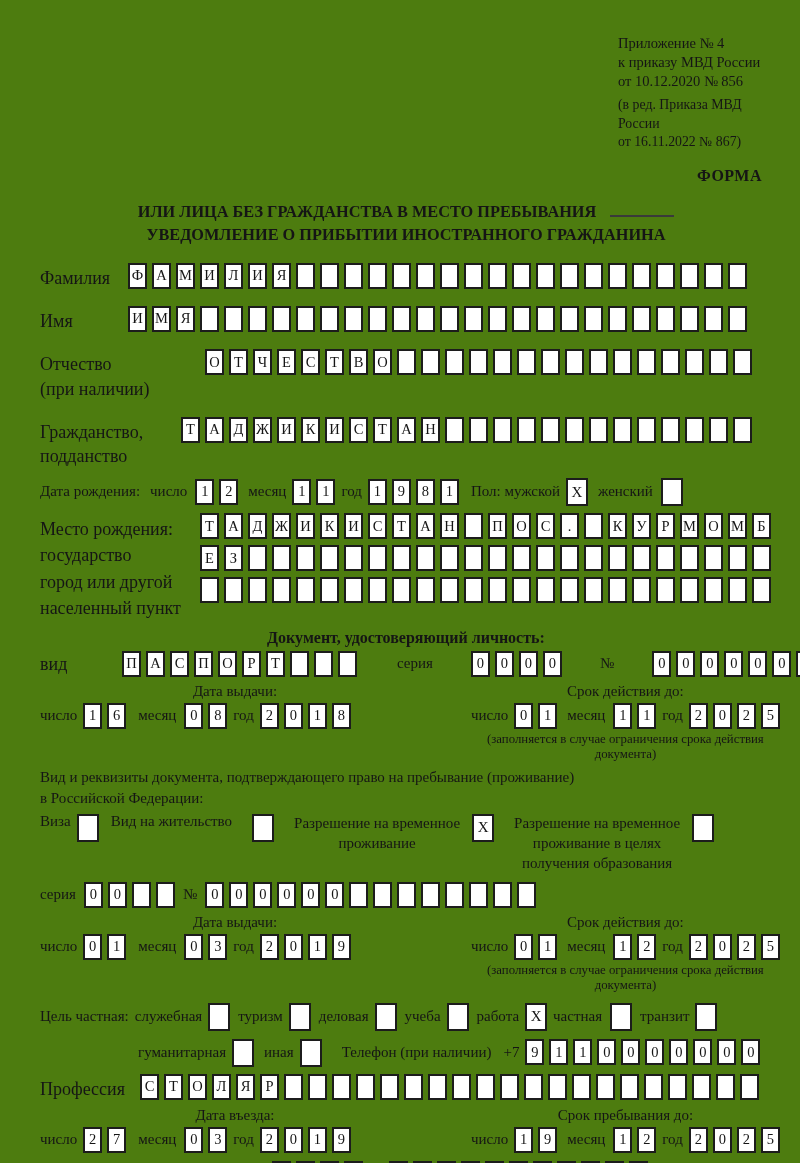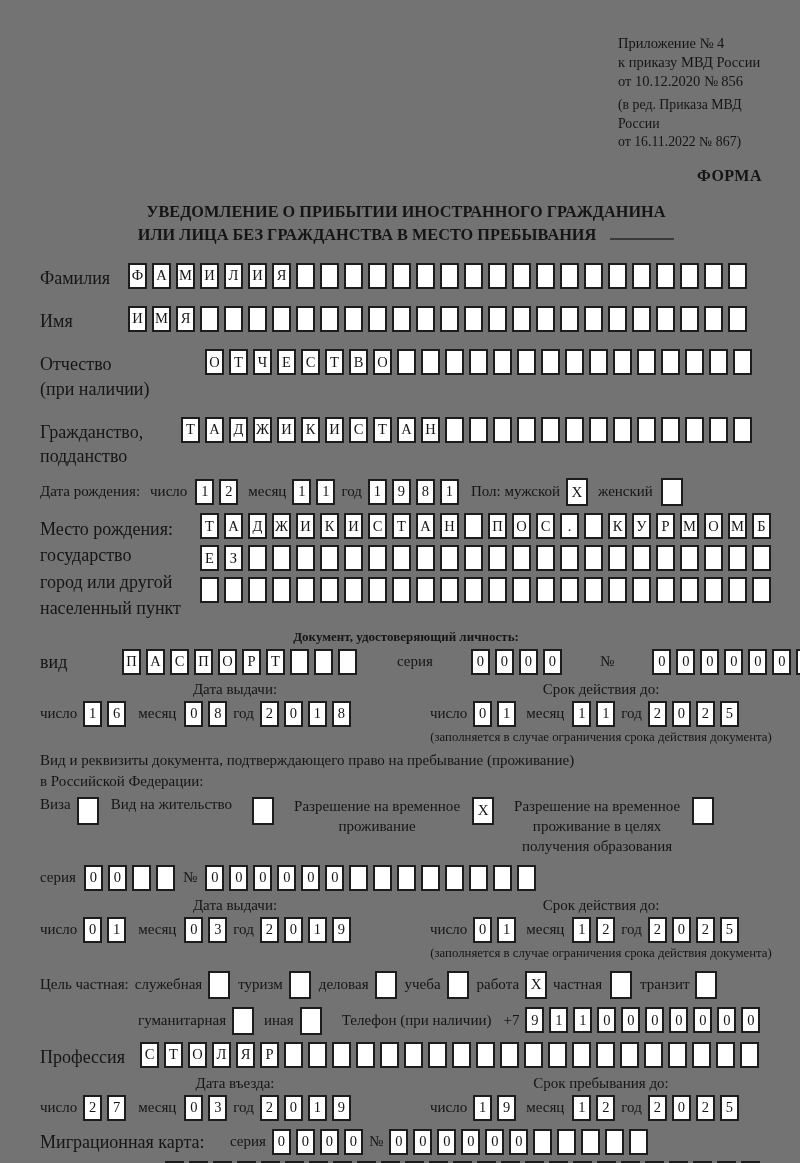--- a/index.html
+++ b/index.html
@@ -1,16 +1,16 @@
 <!DOCTYPE html>
 <html><head>
 <meta charset="utf-8">
 <style>
   html,body{margin:0;padding:0;background:#e8e8e8;}
-  .page{width:800px;height:1163px;box-sizing:border-box;background:#737373;
+  .page{width:800px;height:1163px;box-sizing:border-box;background:#4d7c0f;
         font-family:"Liberation Serif","DejaVu Serif",serif;color:#151515;
         padding:34px 28px 8px 40px;position:relative;overflow:hidden;}
   .hdr{margin-left:578px;font-size:14.5px;line-height:1.32;}
   .hdr-ed{margin-left:578px;font-size:13.8px;line-height:1.32;margin-top:5px;}
   .forma{font-weight:bold;font-size:16px;text-align:right;margin:16px 10px 0 0;letter-spacing:.5px;}
   .title{font-weight:bold;font-size:16.3px;text-align:center;margin-top:16px;line-height:1.4;}
   .blank-line{display:inline-block;width:64px;height:13px;border-bottom:2.5px solid #3a3a3a;margin-left:14px;}
   .sect{font-weight:bold;font-size:15.3px;text-align:center;margin-top:21px;}
   .frow{display:flex;align-items:flex-start;margin-top:16px;}
   .lbl{font-size:18px;line-height:1.35;padding-top:3px;flex:none;}
@@ -19,22 +19,22 @@
   .cells{display:flex;gap:5px;flex:none;}
   .cell{width:19px;height:26px;box-sizing:border-box;border:2px solid #1c1c1c;flex:none;
         display:flex;align-items:center;justify-content:center;font-size:14.5px;background:#fff;}
   .cb{width:22px;height:28px;box-sizing:border-box;border:2px solid #1c1c1c;flex:none;
       display:flex;align-items:center;justify-content:center;font-size:15px;background:#fff;margin-top:1px;}
   .inl{display:flex;align-items:center;}
   .t{font-size:15px;flex:none;}
   .mr6{margin-right:6px;} .mr8{margin-right:8px;} .mr10{margin-right:10px;} .mr12{margin-right:12px;}
   .ml6{margin-left:6px;} .ml12{margin-left:12px;} .ml20{margin-left:20px;}
   .stack{display:flex;flex-direction:column;gap:6px;}
-  .center-b{font-weight:bold;font-size:13px;text-align:center;margin-top:8px;}
-  .datecols{display:flex;margin-top:6px;}
+  .center-b{font-weight:bold;font-size:16px;text-align:center;margin-top:8px;}
+  .datecols{display:flex;margin-top:6px;gap:41px;}
   .dcol-l{width:390px;flex:none;}
   .dcol-r{flex:1;}
   .dhead{font-size:15px;text-align:center;}
   .dline{display:flex;align-items:center;margin-top:3px;}
   .dnote{font-size:12.8px;text-align:center;margin-top:3px;}
   .para{font-size:15px;margin-top:7px;}
   .permits{display:flex;align-items:flex-start;margin-top:6px;}
   .cblock{font-size:15px;text-align:center;line-height:1.35;}
   .purpose{display:flex;align-items:center;margin-top:9px;flex-wrap:nowrap;}
 </style>
@@ -49,22 +49,22 @@
     <div>от 10.12.2020 № 856</div>
   </div>
   <div class="hdr-ed">
     <div>(в ред. Приказа МВД России</div>
     <div>от 16.11.2022 № 867)</div>
   </div>
 
   <div class="forma">ФОРМА</div>
 
   <div class="title">
+    <div><span>ИЛИ ЛИЦА БЕЗ ГРАЖДАНСТВА В МЕСТО ПРЕБЫВАНИЯ</span><span class="blank-line"></span></div>
     <div><span>УВЕДОМЛЕНИЕ О ПРИБЫТИИ ИНОСТРАННОГО ГРАЖДАНИНА</span></div>
-    <div><span>ИЛИ ЛИЦА БЕЗ ГРАЖДАНСТВА В МЕСТО ПРЕБЫВАНИЯ</span><span class="blank-line"></span></div>
   </div>
 
 
   <div class="frow" style="margin-top:16px;">
     <div class="lbl w88">Фамилия</div>
     <div class="cells">
         <div class="cell">Ф</div>
         <div class="cell">А</div>
         <div class="cell">М</div>
         <div class="cell">И</div>

